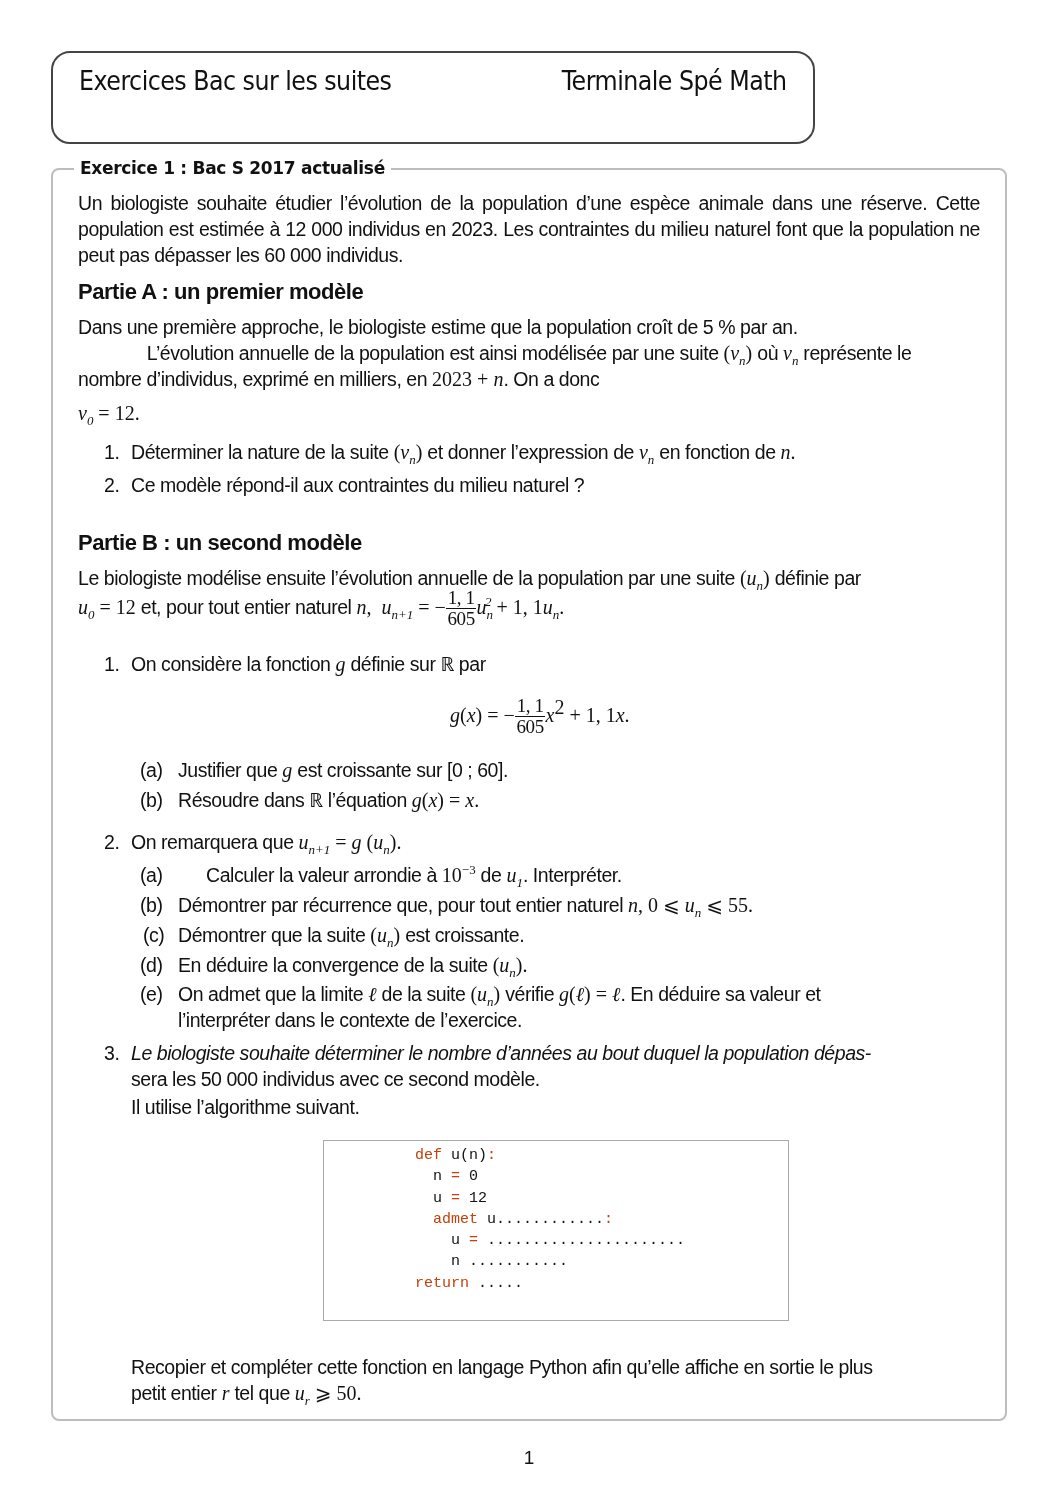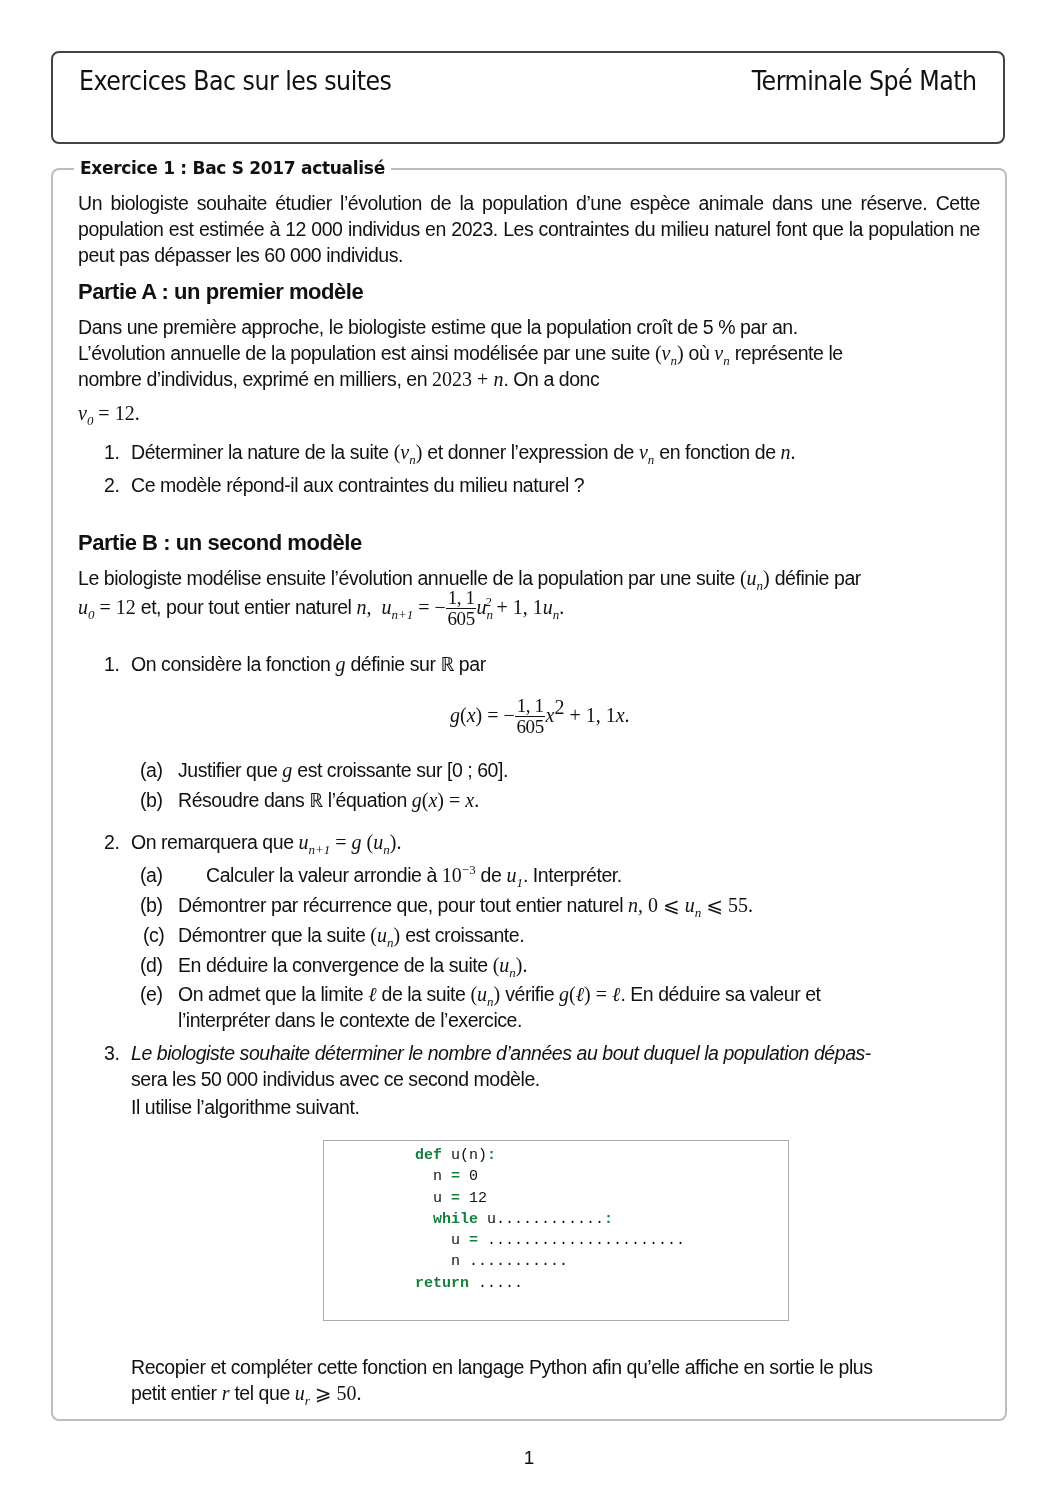--- a/index.html
+++ b/index.html
@@ -1,19 +1,19 @@
 <!DOCTYPE html>
 <html><head>
 <meta charset="utf-8">
 <style>
   html, body { margin:0; padding:0; background:#ffffff; }
   body { width:1058px; height:1497px; position:relative; font-family:"Liberation Sans", sans-serif; color:#111; }
   .header-box {
-    position:absolute; left:51px; top:51px; width:954px; height:93px;
-    border:2px solid #444; border-radius:8px; box-sizing:border-box;
+    position:absolute; left:51px; top:51px; width:764px; height:93px;
+    border:2px solid #444; border-radius:19px; box-sizing:border-box;
   }
   .header-title { position:absolute; left:26px; top:12px; font-size:27px; font-family:"DejaVu Sans", sans-serif; letter-spacing:-0.6px; transform:scaleX(0.88); transform-origin:left; }
   .header-level { position:absolute; right:26px; top:12px; font-size:27px; font-family:"DejaVu Sans", sans-serif; letter-spacing:-0.6px; transform:scaleX(0.88); transform-origin:right; }
 
   .ex-box {
     position:absolute; left:51px; top:168px; width:956px; height:1253px;
     border:2px solid #bdbdbd; border-radius:8px; box-sizing:border-box;
   }
   .ex-title {
     position:absolute; left:74px; top:158px; background:#fff; padding:0 6px;
@@ -28,39 +28,39 @@
   .li { position:absolute; font-size:19.5px; line-height:26px; letter-spacing:-0.45px; }
   .num { position:absolute; left:104px; }
   .frac { display:inline-block; vertical-align:middle; text-align:center; font-family:"Liberation Serif", serif; font-size:19px; line-height:20px; }
   .frac .n { display:block; border-bottom:1px solid #111; padding:0 2px; }
   .frac .d { display:block; }
   .code-box {
     position:absolute; left:323px; top:1140px; width:466px; height:181px;
     border:1.5px solid #aaa; box-sizing:border-box;
   }
   .code { position:absolute; left:415px; top:1145px; font-family:"Liberation Mono", monospace; font-size:15px; line-height:21.3px; white-space:pre; color:#111; }
-  .kw { color:#15803d;font-weight:bold; }
+  .kw { color:#c2410c; }
   .page-num { position:absolute; left:0; width:1058px; top:1447px; text-align:center; font-size:19px; }
 </style>
 </head>
 <body>
 
 <div class="header-box">
   <div class="header-title">Exercices Bac sur les suites</div>
   <div class="header-level">Terminale Spé Math</div>
 </div>
 
 <div class="ex-box"></div>
 <div class="ex-title">Exercice 1 : Bac S 2017 actualisé</div>
 
 <div class="txt just" style="top:190px;">Un biologiste souhaite étudier l’évolution de la population d’une espèce animale dans une réserve. Cette population est estimée à 12 000 individus en 2023. Les contraintes du milieu naturel font que la population ne peut pas dépasser les 60 000 individus.</div>
 
 <div class="txt b" style="top:279px;">Partie A : un premier modèle</div>
 <div class="txt" style="top:314px;">Dans une première approche, le biologiste estime que la population croît de 5 % par an.</div>
-<div class="txt" style="top:340px;">
+<div class="txt" style="top:340px;text-align:center;">
   <span>L’évolution annuelle de la population est ainsi modélisée par une suite </span><span class="mr">(</span><span class="m">v<sub>n</sub></span><span class="mr">)</span><span> où </span><span class="m">v<sub>n</sub></span><span> représente le</span>
 </div>
 <div class="txt" style="top:366px;">
   <span>nombre d’individus, exprimé en milliers, en </span><span class="mr">2023 + </span><span class="m">n</span><span>. On a donc</span>
 </div>
 <div class="txt" style="top:400px;">
   <span class="m">v<sub>0</sub></span> <span class="mr">= 12.</span>
 </div>
 
 <div class="li num" style="top:439px;">1.</div>
@@ -122,21 +122,21 @@
 
 <div class="li num" style="top:1040px;">3.</div>
 <div class="li" style="left:131px; top:1040px;font-style:italic;">Le biologiste souhaite déterminer le nombre d’années au bout duquel la population dépas-</div>
 <div class="li" style="left:131px; top:1066px;">sera les 50 000 individus avec ce second modèle.</div>
 <div class="li" style="left:131px; top:1094px;">Il utilise l’algorithme suivant.</div>
 
 <div class="code-box"></div>
 <div class="code"><span class="kw">def</span><span> u(n)</span><span class="kw">:</span>
 <span>  n </span><span class="kw">=</span><span> 0</span>
 <span>  u </span><span class="kw">=</span><span> 12</span>
-<span>  </span><span class="kw">while</span><span> u............</span><span class="kw">:</span>
+<span>  </span><span class="kw">admet</span><span> u............</span><span class="kw">:</span>
 <span>    u </span><span class="kw">=</span><span> ......................</span>
 <span>    n ...........</span>
 <span class="kw">return</span><span> .....</span></div>
 
 <div class="li" style="left:131px; top:1354px;">Recopier et compléter cette fonction en langage Python afin qu’elle affiche en sortie le plus</div>
 <div class="li" style="left:131px; top:1380px;">
   <span>petit entier </span><span class="m">r</span><span> tel que </span><span class="m">u<sub>r</sub></span><span class="mr"> ⩾ 50.</span>
 </div>
 
 <div class="page-num">1</div>

